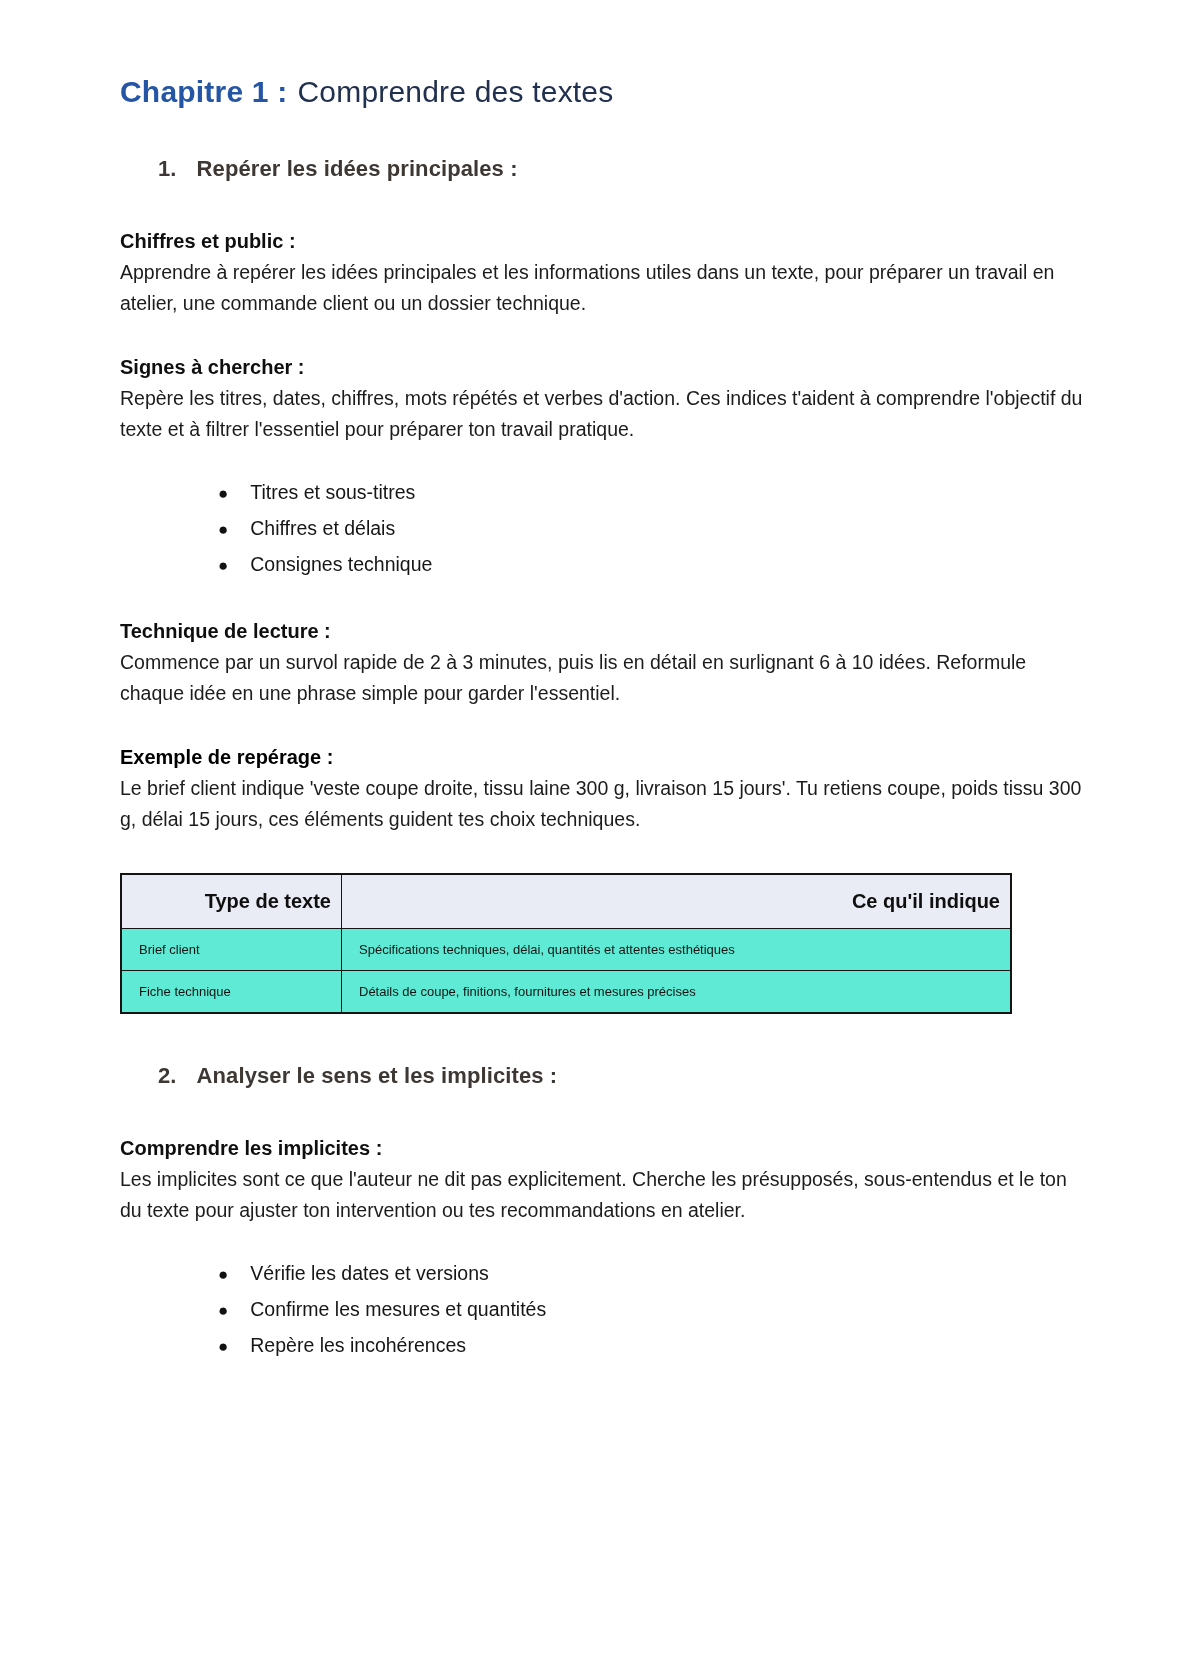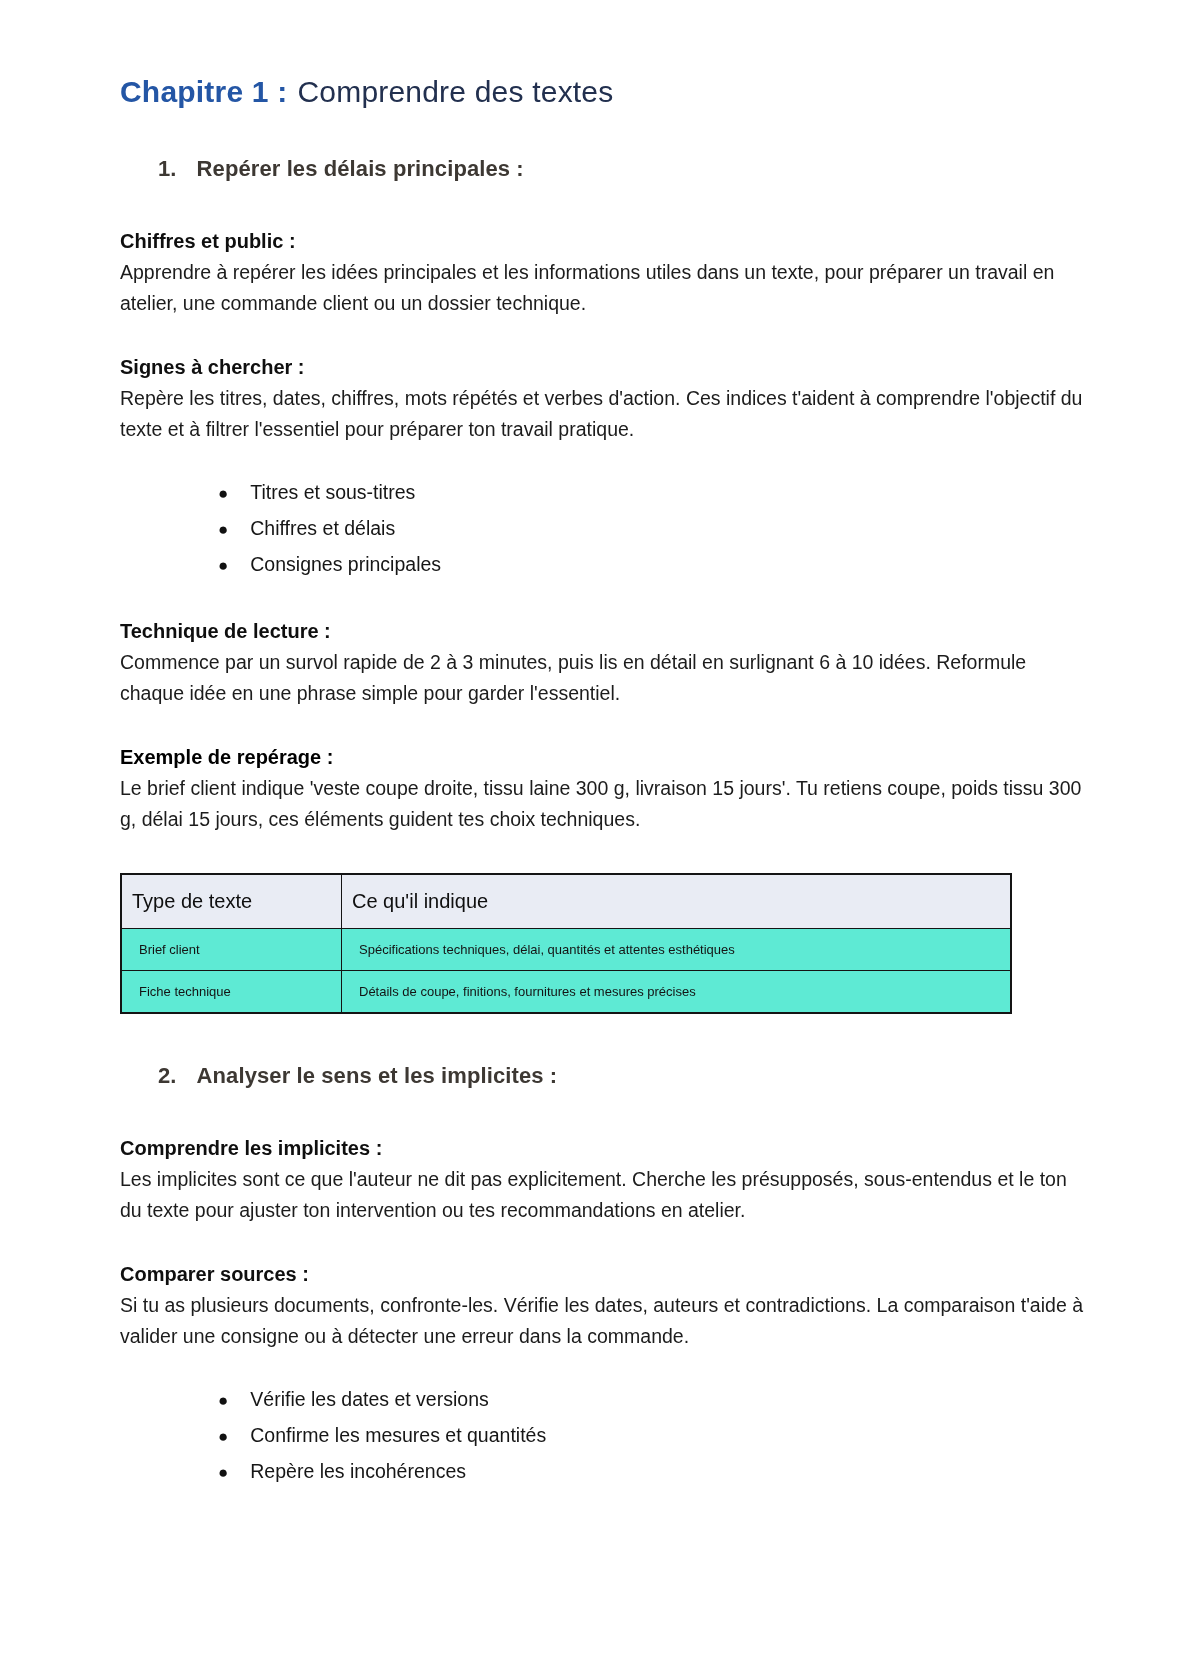--- a/index.html
+++ b/index.html
@@ -70,23 +70,23 @@
   table.doc-table{
     border-collapse:collapse;
     width:892px;
     margin:38px 0 46px 0;
     border:2px solid #141414;
   }
   table.doc-table th{
     background:#e9ecf4;
     border:1.5px solid #141414;
     font-size:20px;
-    font-weight:400;
+    font-weight:700;
     color:#0f0f0f;
-    text-align:left;
+    text-align:right;
     padding:15px 10px;
   }
   table.doc-table td{
     border:1.5px solid #141414;
     font-size:13px;
     color:#141414;
     padding:13px 17px;
     background:#5eead4;
   }
   table.doc-table td.c1, table.doc-table th.c1{width:185px;}
@@ -104,21 +104,21 @@
 <body>
 
 <div class="page">
 
   <h1 class="chapter">
     <span class="t-bold">Chapitre 1 :</span><span class="t-reg">Comprendre des textes</span>
   </h1>
 
   <div class="numbered-heading">
     <span>1.</span>
-    <span>Repérer les délais principales :</span>
+    <span>Repérer les idées principales :</span>
   </div>
 
   <div class="block">
     <div class="label">Chiffres et public :</div>
     <div class="text">Apprendre à repérer les idées principales et les informations utiles dans un texte, pour préparer un travail en atelier, une commande client ou un dossier technique.</div>
   </div>
 
   <div class="block">
     <div class="label">Signes à chercher :</div>
     <div class="text">Repère les titres, dates, chiffres, mots répétés et verbes d'action. Ces indices t'aident à comprendre l'objectif du texte et à filtrer l'essentiel pour préparer ton travail pratique.</div>
@@ -128,21 +128,21 @@
     <li>
         <span class="dot">●</span>
         <span>Titres et sous-titres</span>
       </li>
     <li>
         <span class="dot">●</span>
         <span>Chiffres et délais</span>
       </li>
     <li>
         <span class="dot">●</span>
-        <span>Consignes principales</span>
+        <span>Consignes technique</span>
       </li>
   </ul>
 
   <div class="block">
     <div class="label">Technique de lecture :</div>
     <div class="text">Commence par un survol rapide de 2 à 3 minutes, puis lis en détail en surlignant 6 à 10 idées. Reformule chaque idée en une phrase simple pour garder l'essentiel.</div>
   </div>
 
   <div class="block">
     <div class="label green">Exemple de repérage :</div>
@@ -171,24 +171,20 @@
   <div class="numbered-heading second">
     <span>2.</span>
     <span>Analyser le sens et les implicites :</span>
   </div>
 
   <div class="block">
     <div class="label">Comprendre les implicites :</div>
     <div class="text">Les implicites sont ce que l'auteur ne dit pas explicitement. Cherche les présupposés, sous-entendus et le ton du texte pour ajuster ton intervention ou tes recommandations en atelier.</div>
   </div>
 
-  <div class="block">
-    <div class="label">Comparer sources :</div>
-    <div class="text">Si tu as plusieurs documents, confronte-les. Vérifie les dates, auteurs et contradictions. La comparaison t'aide à valider une consigne ou à détecter une erreur dans la commande.</div>
-  </div>
 
   <ul class="bullets">
     <li>
         <span class="dot">●</span>
         <span>Vérifie les dates et versions</span>
       </li>
     <li>
         <span class="dot">●</span>
         <span>Confirme les mesures et quantités</span>
       </li>

